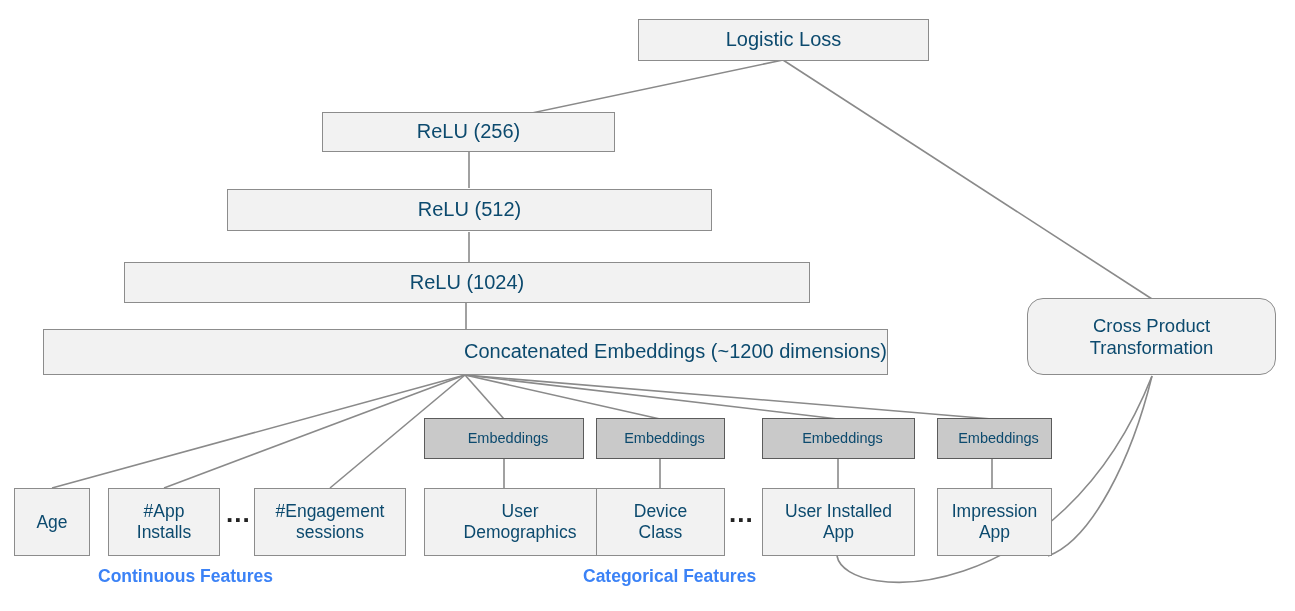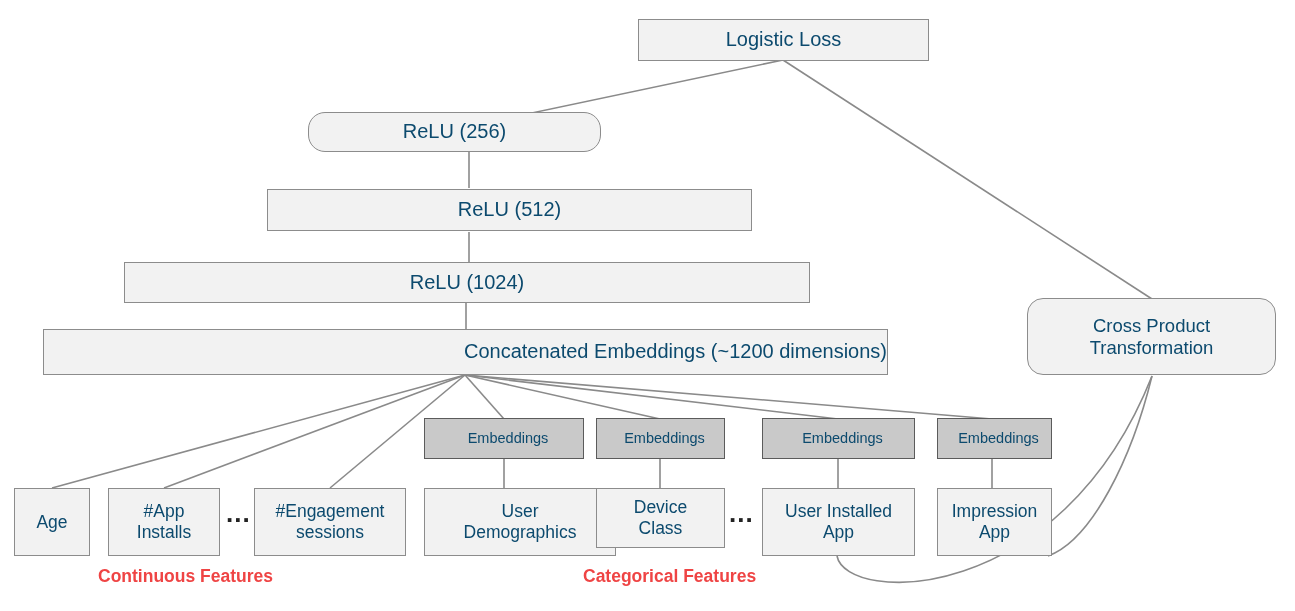--- a/index.html
+++ b/index.html
@@ -53,21 +53,21 @@
     font-size: 26px;
     letter-spacing: 1px;
     color: #222;
     font-weight: 700;
     z-index: 2;
   }
   .section-label {
     position: absolute;
     font-size: 17.5px;
     font-weight: bold;
-    color: #ef4444;
+    color: #3b82f6;
     white-space: nowrap;
     z-index: 2;
   }
 </style>
 </head>
 <body>
 
 <div id="canvas">
 
   <svg class="edges" viewBox="0 0 1295 611" xmlns="http://www.w3.org/2000/svg">
@@ -98,25 +98,25 @@
 
       <path d="M 837 556 C 846 604 1060 608 1152 376"></path>
       <path d="M 1048 556 C 1092 540 1132 458 1152 376"></path>
     </g>
   </svg>
 
   <div class="node node-light big-text" style="left:638px; top:19px; width:291px; height:42px;">
     <span>Logistic Loss</span>
   </div>
 
-  <div class="node node-light big-text" style="left:308px; top:112px; width:293px; height:40px;border-radius:17px;">
+  <div class="node node-light big-text" style="left:322px; top:112px; width:293px; height:40px;">
     <span>ReLU (256)</span>
   </div>
 
-  <div class="node node-light big-text" style="left:227px; top:189px; width:485px; height:42px;margin-left:40px;">
+  <div class="node node-light big-text" style="left:227px; top:189px; width:485px; height:42px;">
     <span>ReLU (512)</span>
   </div>
 
   <div class="node node-light big-text" style="left:124px; top:262px; width:686px; height:41px;">
     <span>ReLU (1024)</span>
   </div>
 
   <div class="node node-light big-text" style="left:43px; top:329px; width:845px; height:46px;justify-content:flex-end;">
     <span>Concatenated Embeddings (~1200 dimensions)</span>
   </div>
@@ -153,21 +153,21 @@
   <div class="node node-light mid-text" style="left:254px; top:488px; width:152px; height:68px; flex-direction:column;">
     <span>#Engagement</span>
     <span>sessions</span>
   </div>
 
   <div class="node node-light mid-text" style="left:424px; top:488px; width:192px; height:68px; flex-direction:column;">
     <span>User</span>
     <span>Demographics</span>
   </div>
 
-  <div class="node node-light mid-text" style="left:596px; top:488px; width:129px; height:60px; flex-direction:column;">
+  <div class="node node-light mid-text" style="left:596px; top:488px; width:129px; height:68px; flex-direction:column;">
     <span>Device</span>
     <span>Class</span>
   </div>
 
   <div class="ellipsis" style="left:729px; top:498px;">...</div>
 
   <div class="node node-light mid-text" style="left:762px; top:488px; width:153px; height:68px; flex-direction:column;">
     <span>User Installed</span>
     <span>App</span>
   </div>

